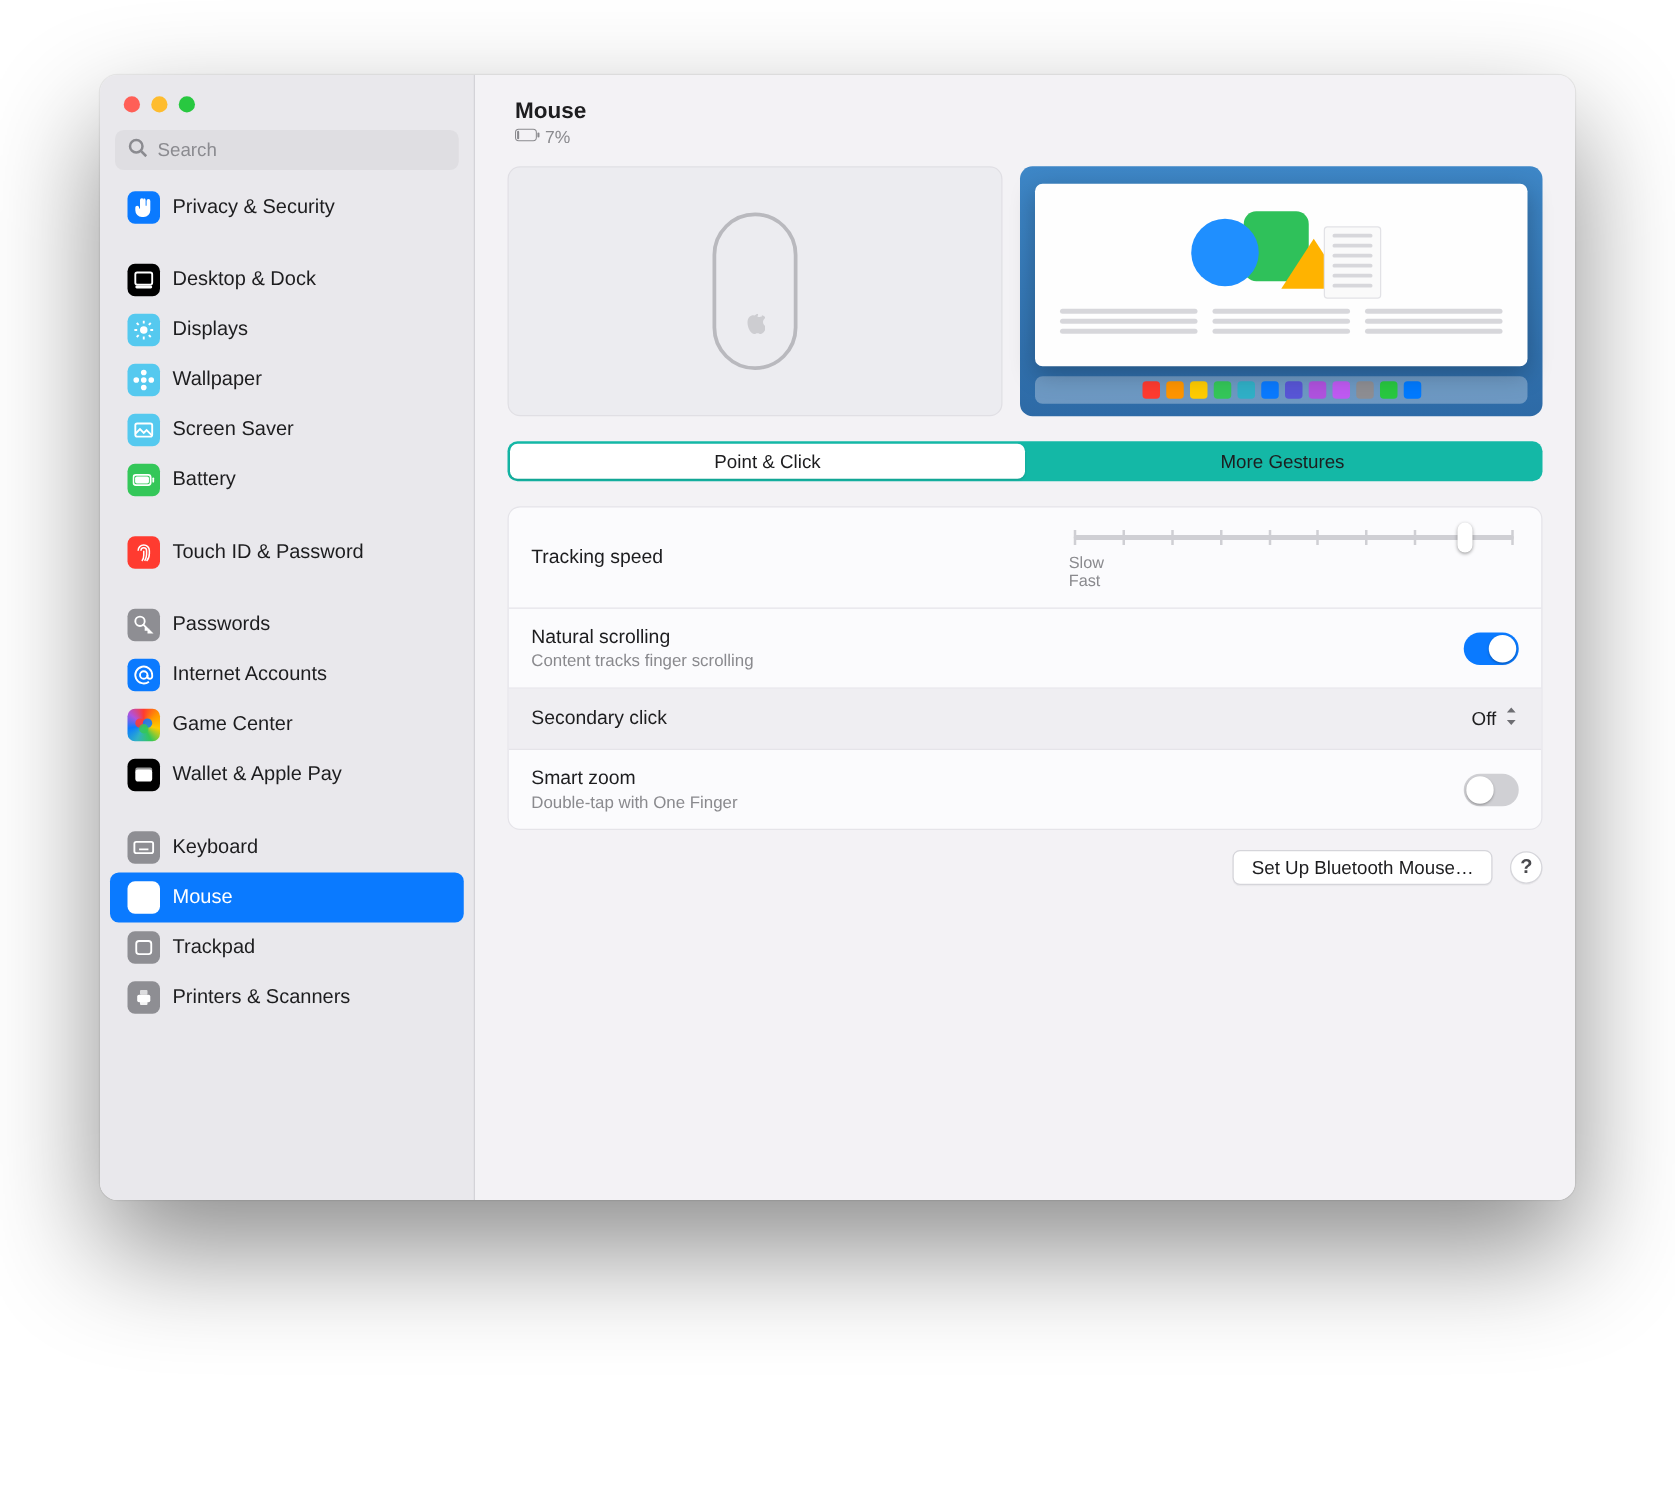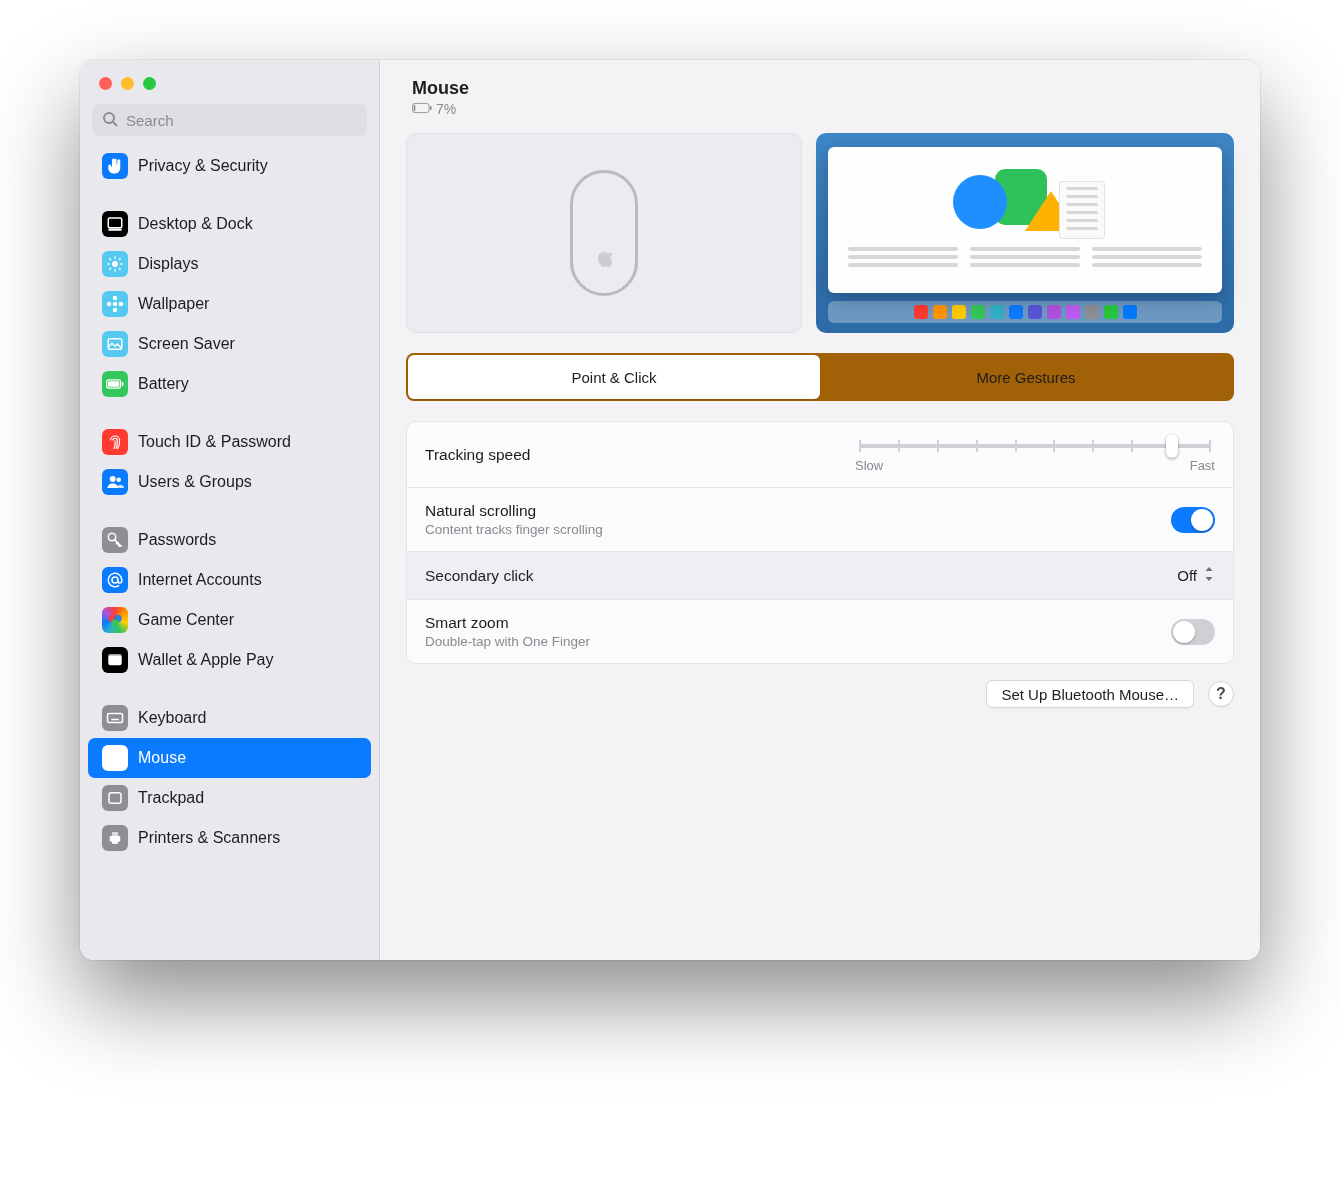--- a/index.html
+++ b/index.html
@@ -171,22 +171,22 @@
     height: 22px; margin-top: 8px;
     background: rgba(255,255,255,0.3);
     border-radius: 6px;
     display:flex; align-items:center; justify-content:center; gap:5px;
     padding: 0 8px;
   }
   .dc-dock span { width:14px; height:14px; border-radius:3px; }
   
   .segment {
     margin-top: 20px;
-    height: 48px;
-    background: #a16207;
+    height: 32px;
+    background: #14b8a6;
     border-radius: 8px;
     display: flex;
     padding: 2px;
   }
   .seg-btn {
     flex: 1;
     border-radius: 6px;
     display:flex; align-items:center; justify-content:center;
     font-size: 15px;
     color: #1d1d1f;
@@ -223,21 +223,21 @@
   .slider .ticks {
     position:absolute; inset: -4px 0 -4px 0;
     display:flex; justify-content:space-between;
   }
   .slider .ticks span { width:2px; height:12px; background:#cfcfd4; }
   .slider .knob {
     position:absolute; top:-10px; width:12px; height:24px; background:#fff;
     border-radius:6px; box-shadow:0 1px 3px rgba(0,0,0,0.4);
     transform: translateX(-50%);
   }
-  .slider-labels { display:flex; justify-content:space-between; font-size:13px; color:#8a8a8e; margin-top:8px; }
+  .slider-labels { display:flex; justify-content:space-between; font-size:13px; color:#8a8a8e; margin-top:8px;flex-direction:column; }
   
   .toggle {
     width: 44px; height: 26px; border-radius: 13px;
     background: #d0d0d4; position: relative; transition: background .15s;
   }
   .toggle.on { background: #0a7aff; }
   .toggle .dot {
     position:absolute; top:2px; width:22px; height:22px; border-radius:50%; background:#fff;
     box-shadow: 0 1px 2px rgba(0,0,0,0.3);
     left: 2px; transition: left .15s;
@@ -366,31 +366,20 @@
         <div class="sb-item">
           <div class="icon ic-red">
             <svg viewBox="0 0 24 24" fill="none" stroke="#fff" stroke-width="1.6">
               <path d="M6 10a6 6 0 0112 0v3c0 3-1 6-3 8"></path>
               <path d="M9 10a3 3 0 016 0v4c0 3-1 5-2 7"></path>
               <path d="M12 10v5c0 3-1 5-2 6"></path>
             </svg>
           </div>
           <span>Touch ID &amp; Password</span>
         </div>
-        <div class="sb-item">
-          <div class="icon ic-blue">
-            <svg viewBox="0 0 24 24" fill="#fff">
-              <circle cx="9" cy="8" r="4"></circle>
-              <circle cx="17" cy="9" r="3"></circle>
-              <path d="M2 20c0-3.3 3.1-6 7-6s7 2.7 7 6"></path>
-              <path d="M14 20c0-2.5 2-4.5 5-4.5s5 2 5 4.5" opacity=".8"></path>
-            </svg>
-          </div>
-          <span>Users &amp; Groups</span>
-        </div>
         <div class="sb-gap"></div>
         <div class="sb-item">
           <div class="icon ic-grey">
             <svg viewBox="0 0 24 24" fill="#fff">
               <circle cx="8" cy="8" r="5" fill="none" stroke="#fff" stroke-width="2"></circle>
               <path d="M11 11l9 9-3 0 0-3-3 0 0-3" stroke="#fff" stroke-width="2" fill="none"></path>
             </svg>
           </div>
           <span>Passwords</span>
         </div>

